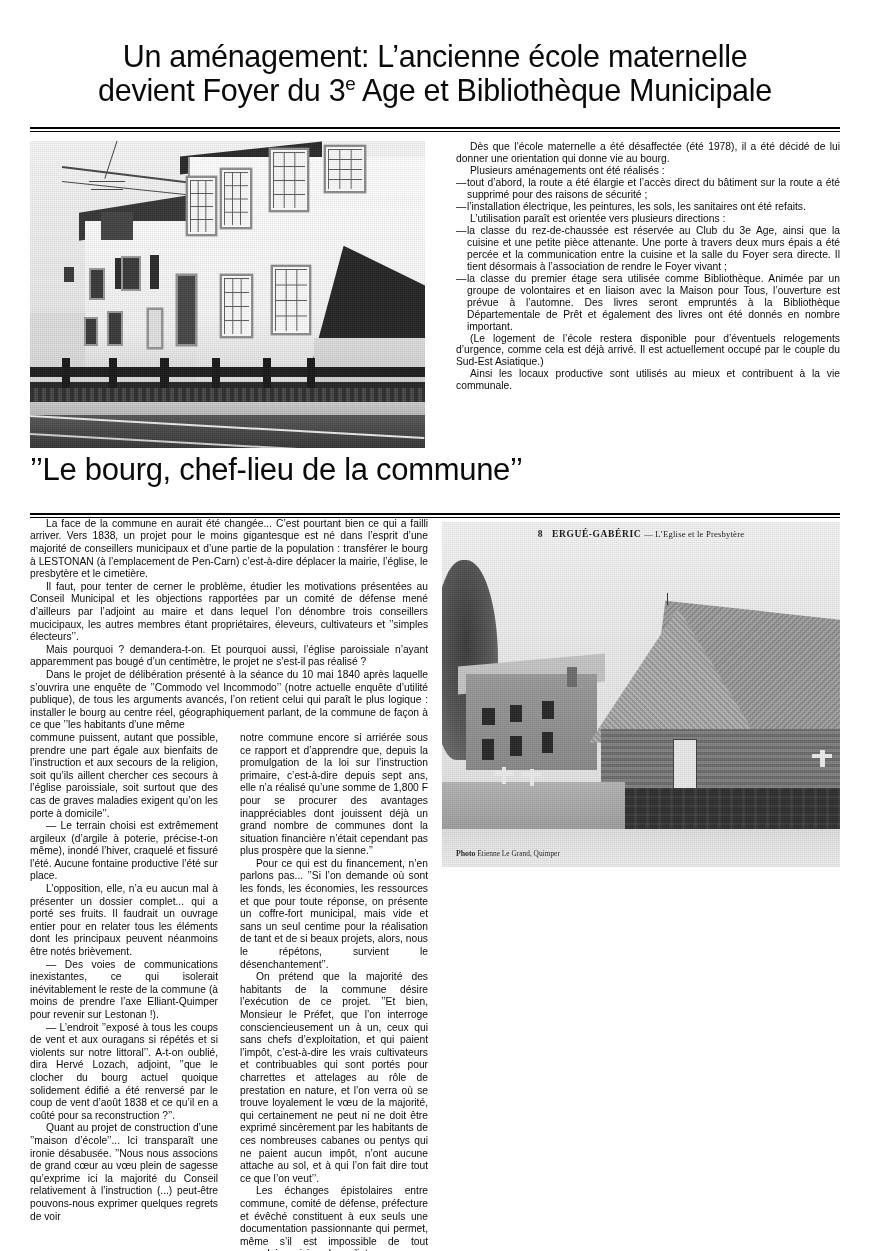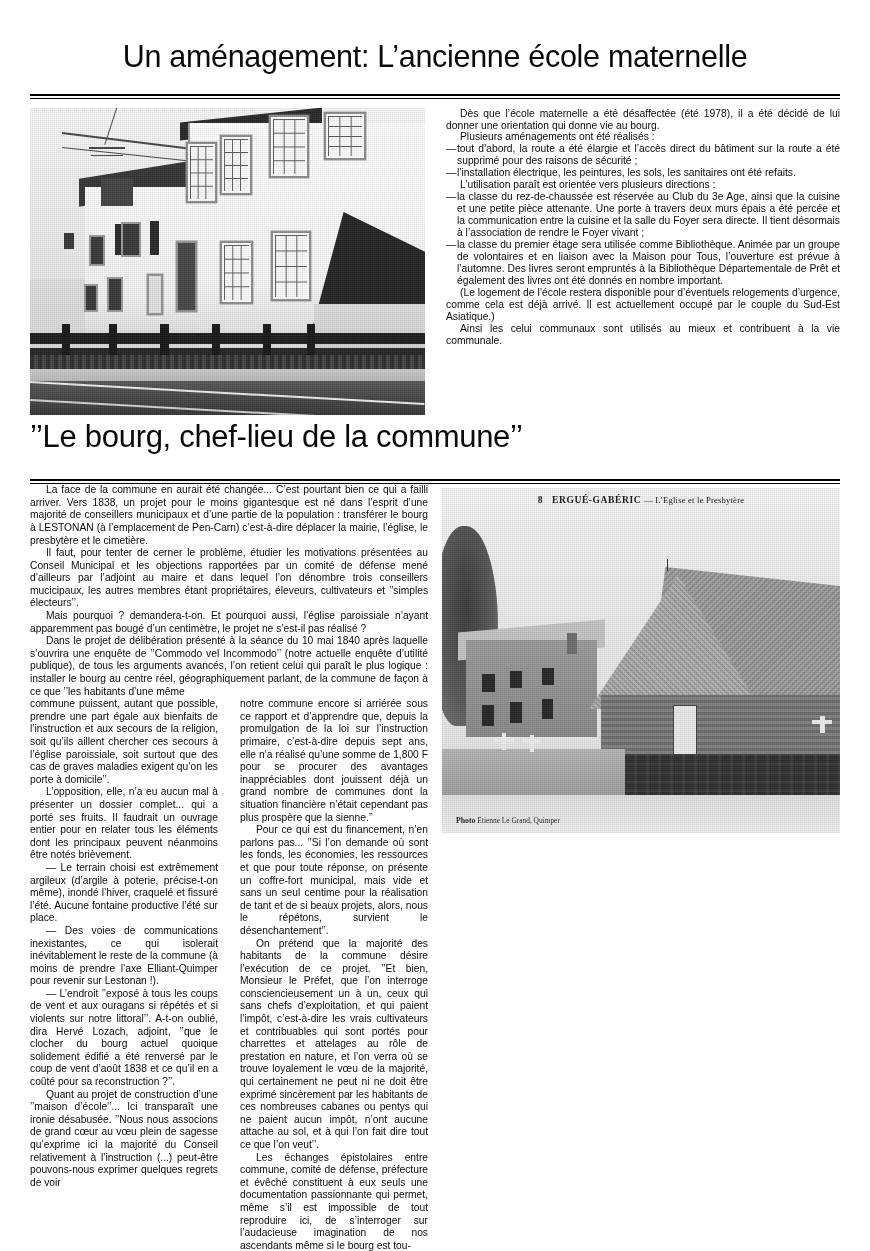--- a/index.html
+++ b/index.html
@@ -54,21 +54,21 @@
     margin-top: 0;
     line-height: 1.06;
   }
   .headline-2 .hl-line1 { display:block; }
   .headline-2 .hl-line2 { display:block; margin-top:1px;}
 
   
   .article-1 {
     margin-top: 9px;
     display: flex;
-    gap: 5px;
+    gap: 15px;
     align-items: flex-start;
   }
   .photo-1-wrap {
     width: 395px;
     flex: 0 0 395px;
   }
   .a1-text {
     flex: 1 1 auto;
     padding-left: 16px;
     font-size: 10.3px;
@@ -286,20 +286,21 @@
 </style>
 </head>
 <body>
 
 <div class="page">
 
   <div>
 
     <h1 class="headline headline-1">
       <span class="hl-line1">Un aménagement: L’ancienne école maternelle</span>
+      <span class="hl-line2"><span>devient Foyer du 3</span><span class="hl-sup">e</span><span> Age et Bibliothèque Municipale</span></span>
     </h1>
     <hr class="rule">
     <hr class="rule-thin">
 
     <div class="article-1">
 
       <div class="photo-1-wrap">
         <div class="photo photo-1">
           <div class="sky"></div>
           <div class="wire" style="left:8%;top:8%;width:62%;height:1.6px;transform:rotate(7deg);"></div>
@@ -373,21 +374,21 @@
         <div class="bullet">
           <span class="dash">—</span>
           <span class="btxt">la classe du rez-de-chaussée est réservée au Club du 3e Age, ainsi que la cuisine et une petite pièce attenante. Une porte à travers deux murs épais a été percée et la communication entre la cuisine et la salle du Foyer sera directe. Il tient désormais à l’association de rendre le Foyer vivant ;</span>
         </div>
         <div class="bullet">
           <span class="dash">—</span>
           <span class="btxt">la classe du premier étage sera utilisée comme Bibliothèque. Animée par un groupe de volontaires et en liaison avec la Maison pour Tous, l’ouverture est prévue à l’automne. Des livres seront empruntés à la Bibliothèque Départementale de Prêt et également des livres ont été donnés en nombre important.</span>
         </div>
 
         <p>(Le logement de l’école restera disponible pour d’éventuels relogements d’urgence, comme cela est déjà arrivé. Il est actuellement occupé par le couple du Sud-Est Asiatique.)</p>
-        <p>Ainsi les celui communaux sont utilisés au mieux et contribuent à la vie communale.</p>
+        <p>Ainsi les locaux productive sont utilisés au mieux et contribuent à la vie communale.</p>
       </div>
     </div>
   </div>
 
   <div class="article-2">
 
     <h2 class="headline headline-2">
       <span class="hl-line1">’’Le bourg, chef-lieu de la commune’’</span>
     </h2>
     <hr class="rule">
@@ -446,22 +447,22 @@
           <p>Il faut, pour tenter de cerner le problème, étudier les motivations présentées au Conseil Municipal et les objections rapportées par un comité de défense mené d’ailleurs par l’adjoint au maire et dans lequel l’on dénombre trois conseillers mucicipaux, les autres membres étant propriétaires, éleveurs, cultivateurs et ’’simples électeurs’’.</p>
           <p>Mais pourquoi ? demandera-t-on. Et pourquoi aussi, l’église paroissiale n’ayant apparemment pas bougé d’un centimètre, le projet ne s’est-il pas réalisé ?</p>
           <p>Dans le projet de délibération présenté à la séance du 10 mai 1840 après laquelle s’ouvrira une enquête de ’’Commodo vel Incommodo’’ (notre actuelle enquête d’utilité publique), de tous les arguments avancés, l’on retient celui qui paraît le plus logique : installer le bourg au centre réel, géographiquement parlant, de la commune de façon à ce que ’’les habitants d’une même</p>
         </div>
       </div>
 
       <div class="a2-cols">
 
         <div class="a2-col a2-wide">
           <p class="noind">commune puissent, autant que possible, prendre une part égale aux bienfaits de l’instruction et aux secours de la religion, soit qu’ils aillent chercher ces secours à l’église paroissiale, soit surtout que des cas de graves maladies exigent qu’on les porte à domicile’’.</p>
+          <p>— Le terrain choisi est extrêmement argileux (d’argile à poterie, précise-t-on même), inondé l’hiver, craquelé et fissuré l’été. Aucune fontaine productive l’été sur place.</p>
           <p>L’opposition, elle, n’a eu aucun mal à présenter un dossier complet... qui a porté ses fruits. Il faudrait un ouvrage entier pour en relater tous les éléments dont les principaux peuvent néanmoins être notés brièvement.</p>
-          <p>— Le terrain choisi est extrêmement argileux (d’argile à poterie, précise-t-on même), inondé l’hiver, craquelé et fissuré l’été. Aucune fontaine productive l’été sur place.</p>
           <p>— Des voies de communications inexistantes, ce qui isolerait inévitablement le reste de la commune (à moins de prendre l’axe Elliant-Quimper pour revenir sur Lestonan !).</p>
           <p>— L’endroit ’’exposé à tous les coups de vent et aux ouragans si répétés et si violents sur notre littoral’’. A-t-on oublié, dira Hervé Lozach, adjoint, ’’que le clocher du bourg actuel quoique solidement édifié a été renversé par le coup de vent d’août 1838 et ce qu’il en a coûté pour sa reconstruction ?’’.</p>
           <p>Quant au projet de construction d’une ’’maison d’école’’... Ici transparaît une ironie désabusée. ’’Nous nous associons de grand cœur au vœu plein de sagesse qu’exprime ici la majorité du Conseil relativement à l’instruction (...) peut-être pouvons-nous exprimer quelques regrets de voir</p>
         </div>
 
         <div class="a2-col a2-right">
           <p class="noind">notre commune encore si arriérée sous ce rapport et d’apprendre que, depuis la promulgation de la loi sur l’instruction primaire, c’est-à-dire depuis sept ans, elle n’a réalisé qu’une somme de 1,800 F pour se procurer des avantages inappréciables dont jouissent déjà un grand nombre de communes dont la situation financière n’était cependant pas plus prospère que la sienne.’’</p>
           <p>Pour ce qui est du financement, n’en parlons pas... ’’Si l’on demande où sont les fonds, les économies, les ressources et que pour toute réponse, on présente un coffre-fort municipal, mais vide et sans un seul centime pour la réalisation de tant et de si beaux projets, alors, nous le répétons, survient le désenchantement’’.</p>
           <p>On prétend que la majorité des habitants de la commune désire l’exécution de ce projet. ’’Et bien, Monsieur le Préfet, que l’on interroge consciencieusement un à un, ceux qui sans chefs d’exploitation, et qui paient l’impôt, c’est-à-dire les vrais cultivateurs et contribuables qui sont portés pour charrettes et attelages au rôle de prestation en nature, et l’on verra où se trouve loyalement le vœu de la majorité, qui certainement ne peut ni ne doit être exprimé sincèrement par les habitants de ces nombreuses cabanes ou pentys qui ne paient aucun impôt, n’ont aucune attache au sol, et à qui l’on fait dire tout ce que l’on veut’’.</p>
           <p>Les échanges épistolaires entre commune, comité de défense, préfecture et évêché constituent à eux seuls une documentation passionnante qui permet, même s’il est impossible de tout reproduire ici, de s’interroger sur l’audacieuse imagination de nos ascendants même si le bourg est tou-</p>

